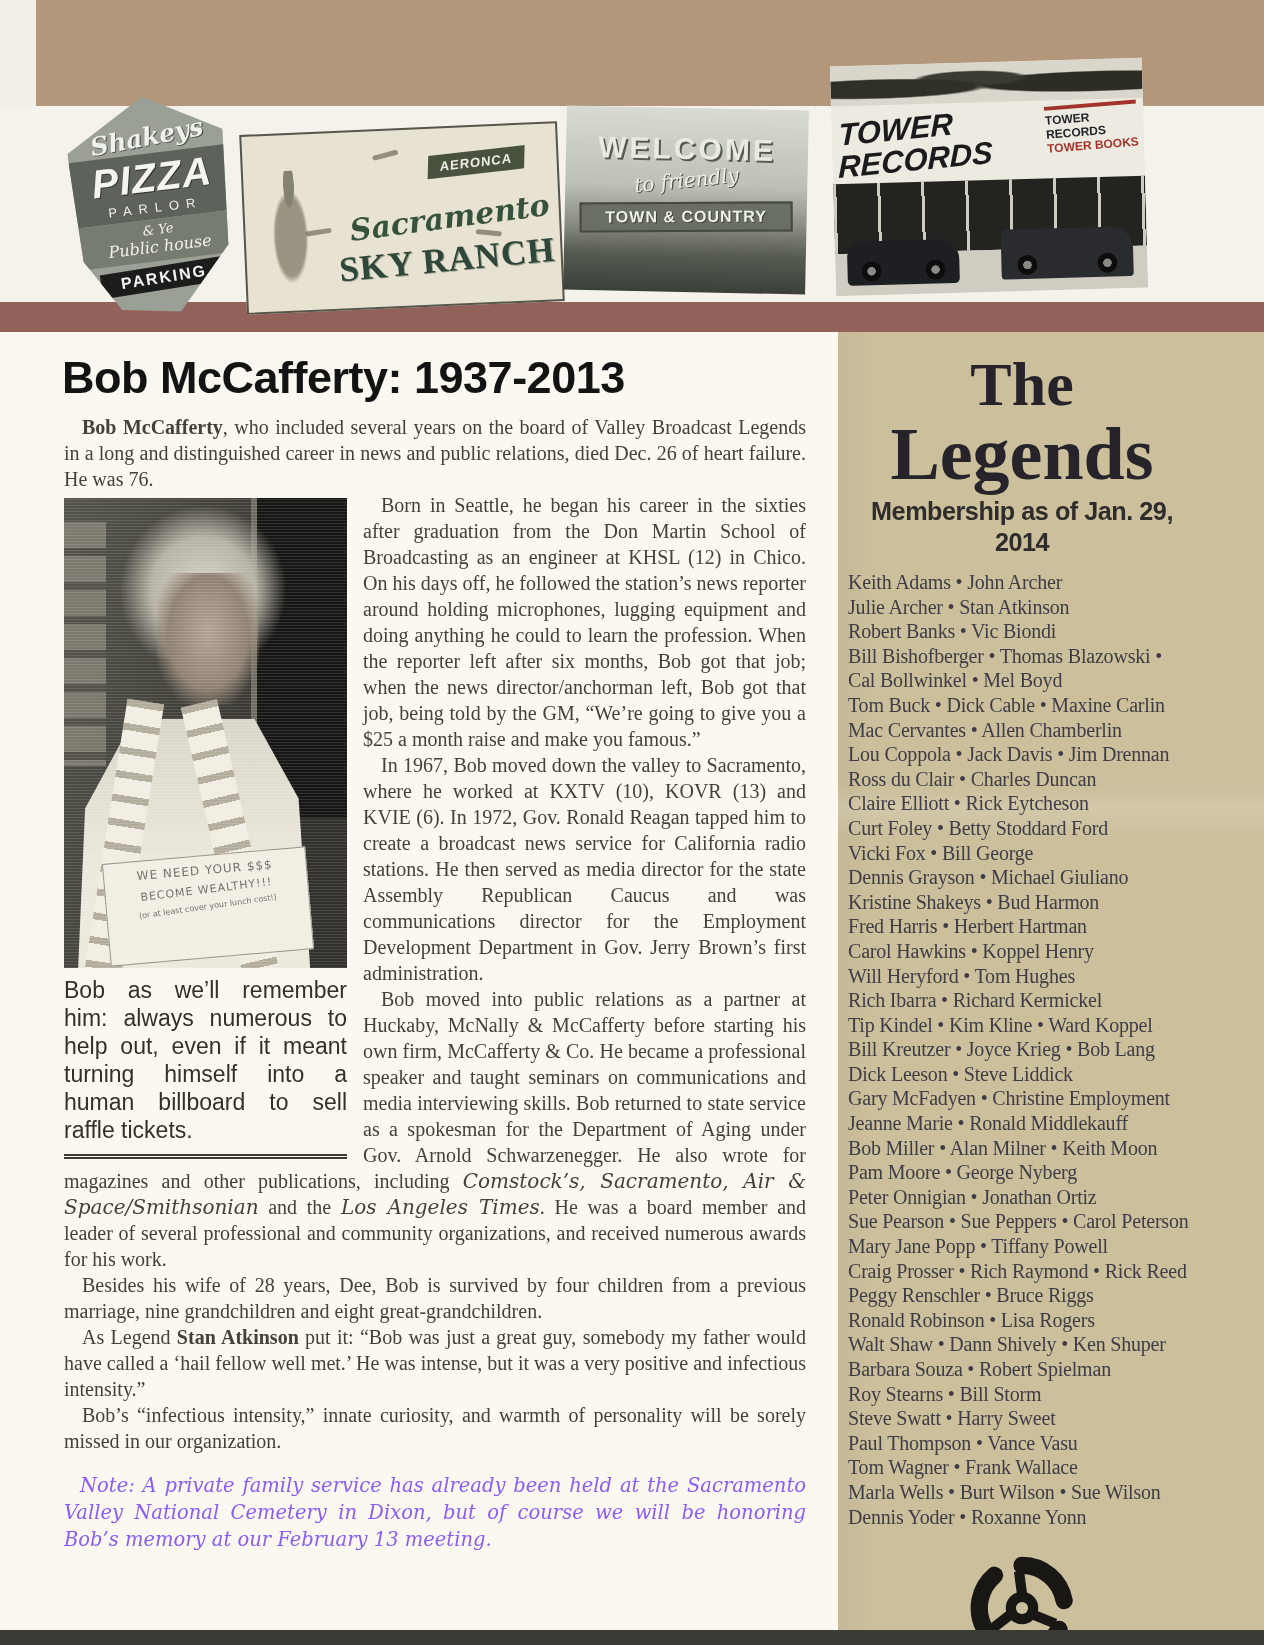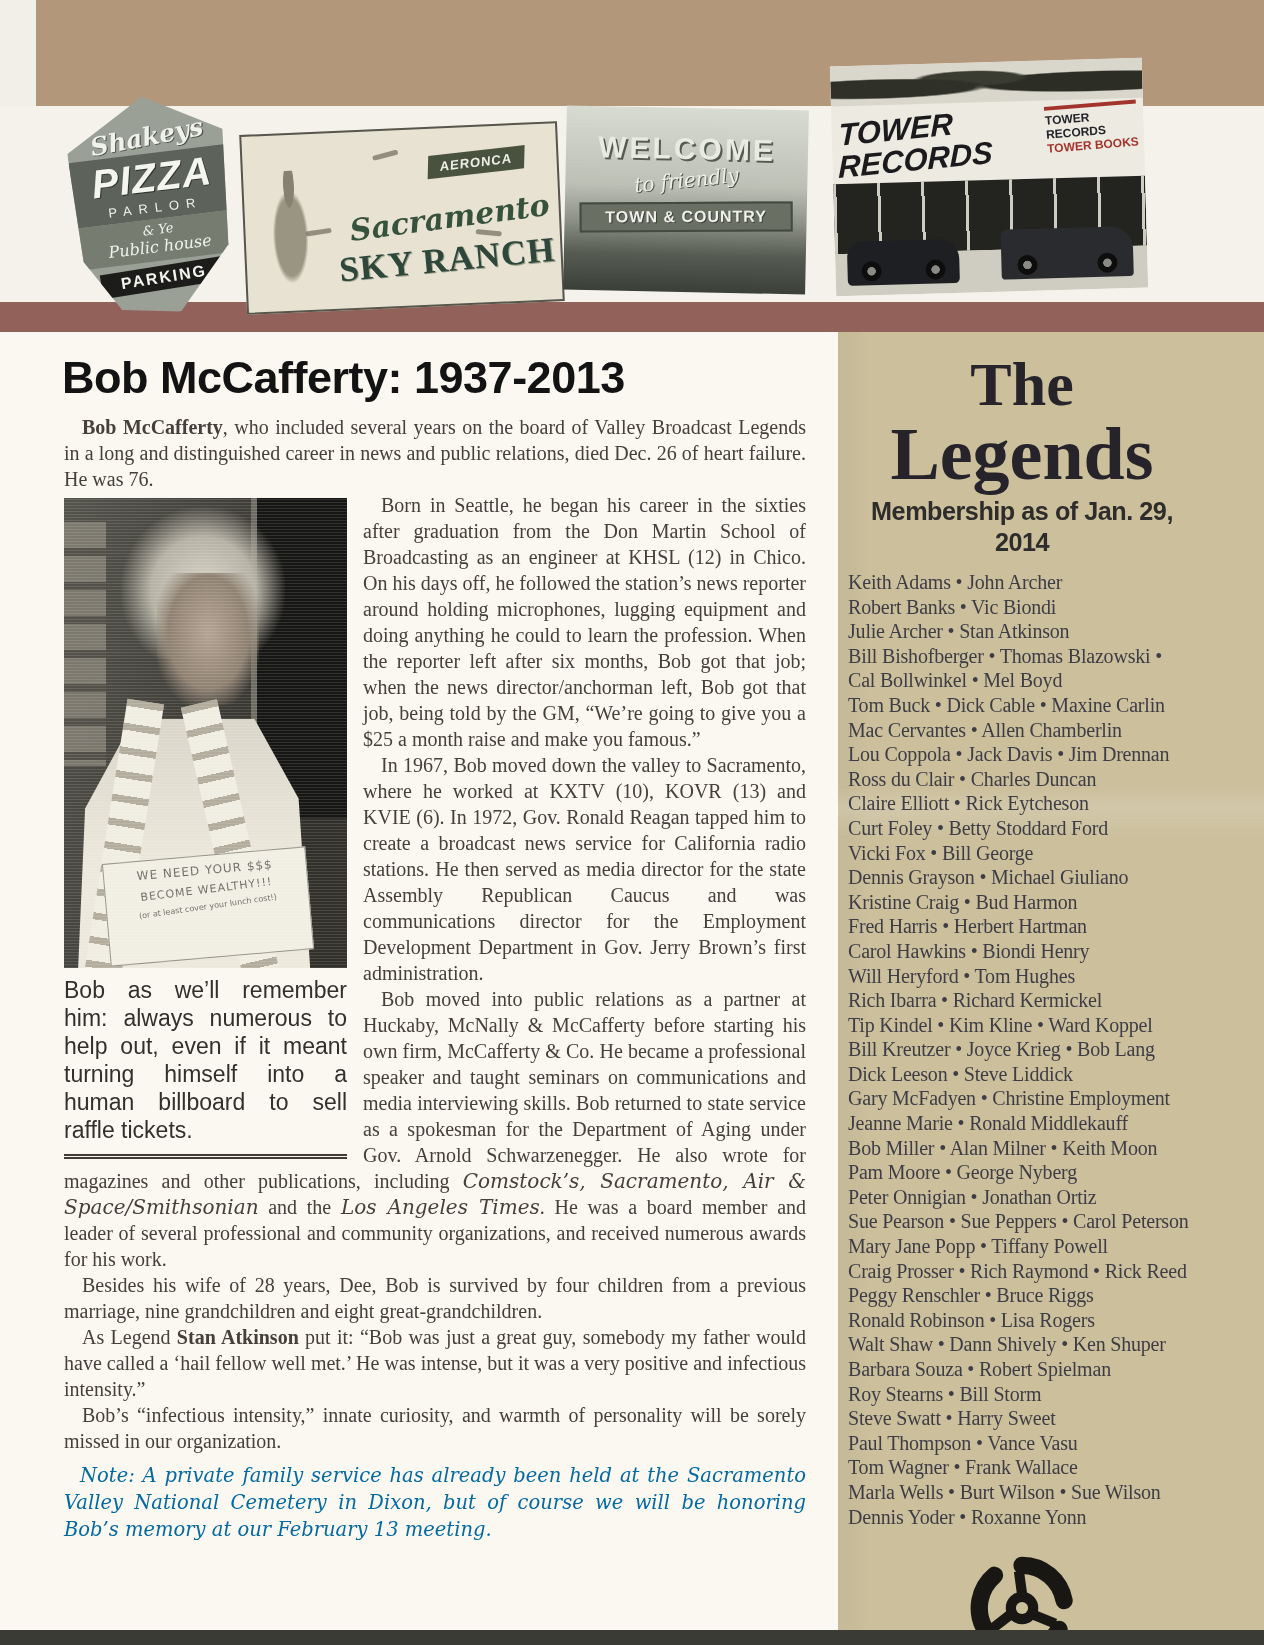--- a/index.html
+++ b/index.html
@@ -85,22 +85,22 @@
   .tw-wheel { position:absolute; bottom:4px; width:20px; height:20px; border-radius:50%;
               background:radial-gradient(circle, #8a8a84 0 28%, #0d0d0d 32% 100%); }
 
   
   .article { position:absolute; left:0; top:332px; width:838px; height:1298px; background:#fbf8f2;
              padding:16px 32px 0 64px; overflow:hidden; z-index:3; }
   .headline { font-family:"Liberation Sans", sans-serif; font-weight:bold; font-size:45px;
               letter-spacing:-0.5px; color:#131313; margin:4px 0 10px -2px; }
   .body-p { font-size:20px; line-height:26px; color:#45403a; text-align:justify; text-indent:18px; }
   .body-p em { font-family:"DejaVu Serif", serif; }
-  .note-p { font-family:"DejaVu Serif", serif; font-style:italic; color:#0369a1; font-size:19.5px;
-            line-height:27px; text-align:justify; text-indent:16px; margin-top:8px; }
+  .note-p { font-family:"DejaVu Serif", serif; font-style:italic; color:#8b5cf6; font-size:19.5px;
+            line-height:27px; text-align:justify; text-indent:16px; margin-top:18px; }
 
   .photo-block { float:left; width:283px; margin:6px 16px 4px 0; }
   .bob-photo { position:relative; width:283px; height:470px; overflow:hidden;
                background:linear-gradient(105deg,#55544c 0%,#3b3a34 55%,#242420 100%); }
   .ph-door { position:absolute; right:0; top:0; width:34%; height:70%; background:#161614; border-left:6px solid #6e6c62; }
   .ph-door2 { position:absolute; right:0; bottom:0; width:26%; height:32%; background:#31302b; }
   .ph-shelf { position:absolute; left:0; top:5%; width:15%; height:52%; opacity:.75;
               background:repeating-linear-gradient(180deg,#8a867a 0 26px,#55524a 26px 34px); }
   .ph-hair { position:absolute; left:20%; top:2%; width:58%; height:32%;
              background:radial-gradient(ellipse at 50% 55%, #d8d4c8 0%, #b5b1a4 45%, rgba(0,0,0,0) 72%); }
@@ -238,35 +238,35 @@
   </div>
 
   <aside class="sidebar">
     <div class="sb-inner">
       <div class="sb-title1">The</div>
       <div class="sb-title2">Legends</div>
       <div class="sb-subtitle">Membership as of Jan. 29, 2014</div>
       <div class="member-list">
 
       <div class="member-line">Keith Adams • John Archer</div>
+          <div class="member-line">Julie Archer • Stan Atkinson</div>
           <div class="member-line">Robert Banks • Vic Biondi</div>
-          <div class="member-line">Julie Archer • Stan Atkinson</div>
           <div class="member-line">Bill Bishofberger • Thomas Blazowski •</div>
           <div class="member-line">Cal Bollwinkel • Mel Boyd</div>
           <div class="member-line">Tom Buck • Dick Cable • Maxine Carlin</div>
           <div class="member-line">Mac Cervantes • Allen Chamberlin</div>
           <div class="member-line">Lou Coppola • Jack Davis • Jim Drennan</div>
           <div class="member-line">Ross du Clair • Charles Duncan</div>
           <div class="member-line">Claire Elliott • Rick Eytcheson</div>
           <div class="member-line">Curt Foley • Betty Stoddard Ford</div>
           <div class="member-line">Vicki Fox • Bill George</div>
           <div class="member-line">Dennis Grayson • Michael Giuliano</div>
-          <div class="member-line">Kristine Craig • Bud Harmon</div>
+          <div class="member-line">Kristine Shakeys • Bud Harmon</div>
           <div class="member-line">Fred Harris • Herbert Hartman</div>
-          <div class="member-line">Carol Hawkins • Biondi Henry</div>
+          <div class="member-line">Carol Hawkins • Koppel Henry</div>
           <div class="member-line">Will Heryford • Tom Hughes</div>
           <div class="member-line">Rich Ibarra • Richard Kermickel</div>
           <div class="member-line">Tip Kindel • Kim Kline • Ward Koppel</div>
           <div class="member-line">Bill Kreutzer • Joyce Krieg • Bob Lang</div>
           <div class="member-line">Dick Leeson • Steve Liddick</div>
           <div class="member-line">Gary McFadyen • Christine Employment</div>
           <div class="member-line">Jeanne Marie • Ronald Middlekauff</div>
           <div class="member-line">Bob Miller • Alan Milner • Keith Moon</div>
           <div class="member-line">Pam Moore • George Nyberg</div>
           <div class="member-line">Peter Onnigian • Jonathan Ortiz</div>

